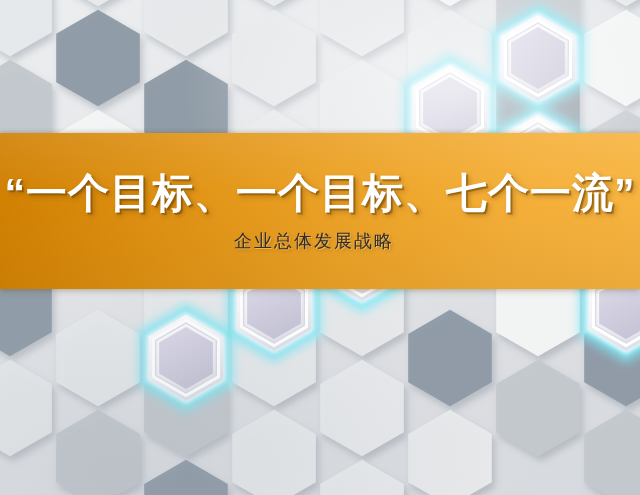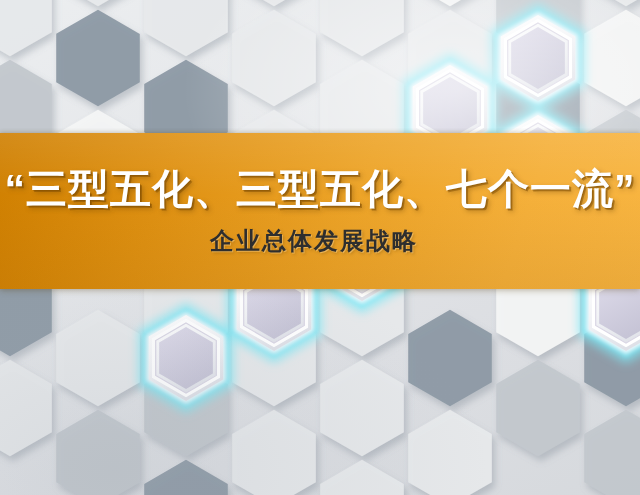--- a/index.html
+++ b/index.html
@@ -79,22 +79,22 @@
        2px 2px 0 rgba(120,72,0,.45),
        1px 1px 0 rgba(120,72,0,.35),
        3px 3px 5px rgba(90,55,0,.35);
   }
 
   #sub-title{
     position:relative;
     z-index:2;
     margin:14px 12px 0 0;
     color:#2e2e2e;
-    font-size:24px;
-    font-weight:bold;
+    font-size:18px;
+    font-weight:normal;
     letter-spacing:2px;
     line-height:1.2;
     white-space:nowrap;
     text-shadow:
        1px 1px 0 rgba(255,210,130,.55),
        2px 2px 3px rgba(110,70,10,.30);
   }
 </style>
 </head>
 <body>
@@ -243,17 +243,17 @@
             <polygon points="626.00,271.00 658.04,289.50 658.04,326.50 626.00,345.00 593.96,326.50 593.96,289.50" fill="none" stroke="#ffffff" stroke-width="4"></polygon>
             <polygon points="626.00,273.00 656.31,290.50 656.31,325.50 626.00,343.00 595.69,325.50 595.69,290.50" fill="none" stroke="#d9d6e4" stroke-width="1.2"></polygon>
             <polygon points="626.00,277.00 652.85,292.50 652.85,323.50 626.00,339.00 599.15,323.50 599.15,292.50" fill="url(#coreGrad)"></polygon>
           </g>
         </g>
     </svg>
     <div id="sheen"></div>
   </div>
 
   <div id="banner">
-    <h1 id="main-title">“三型五化、三型五化、七个一流”</h1>
+    <h1 id="main-title">“一个目标、一个目标、七个一流”</h1>
     <div id="sub-title">企业总体发展战略</div>
   </div>
 
 </div>
 
 </body></html>

